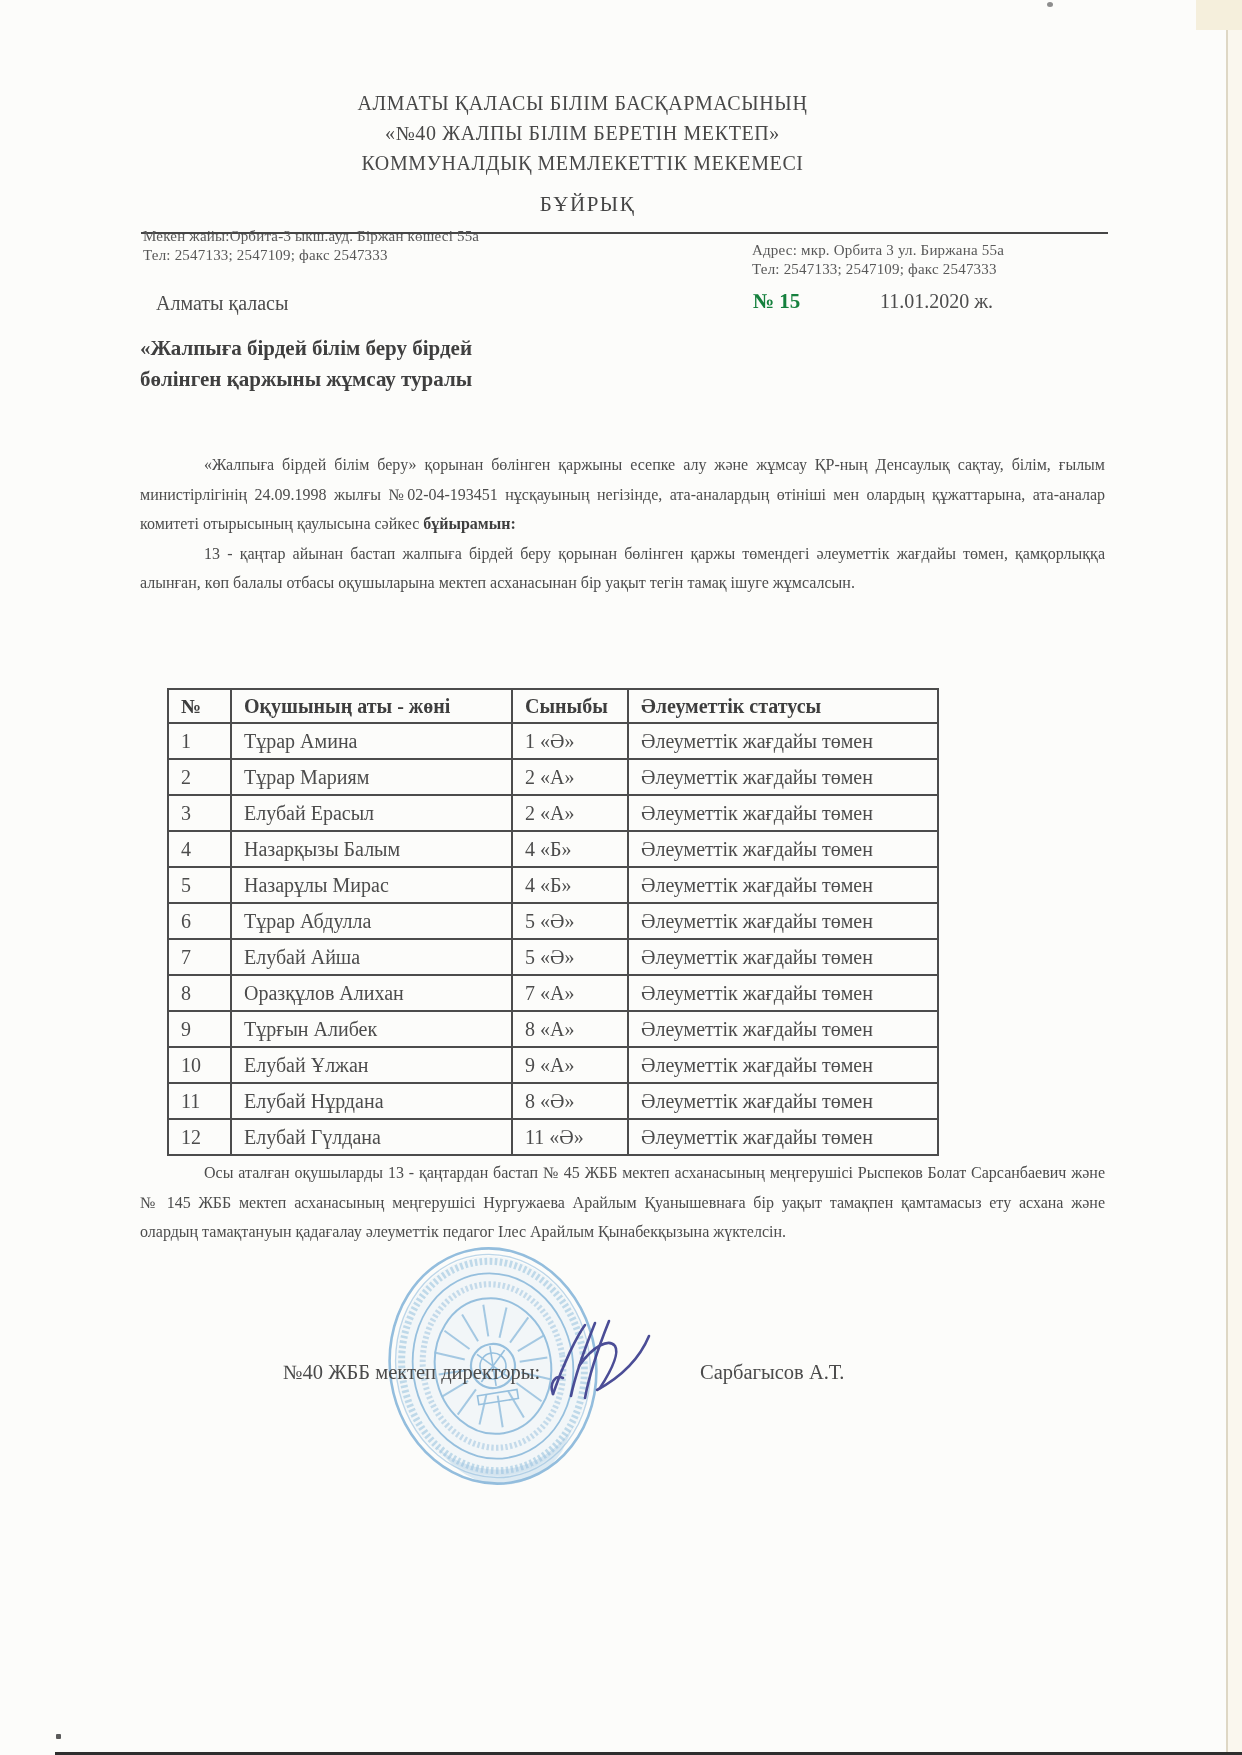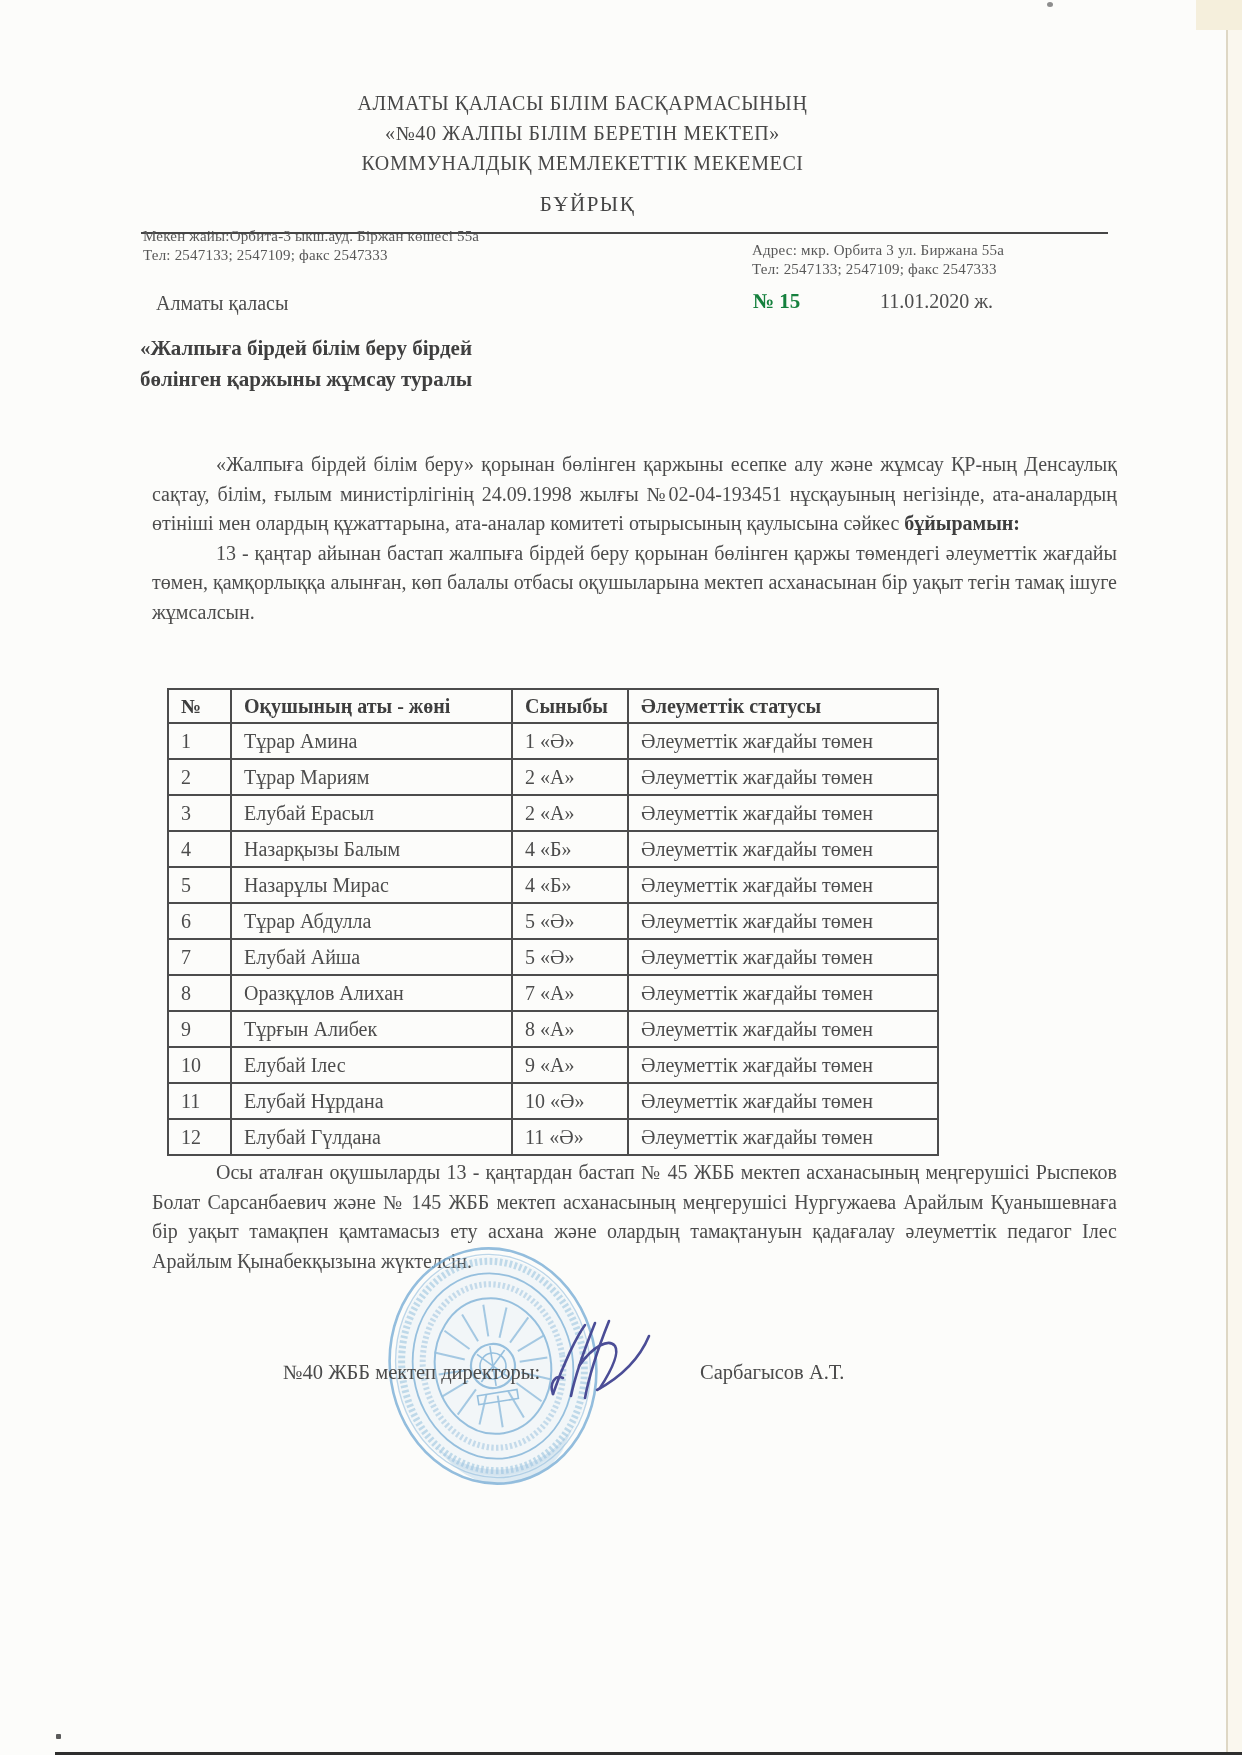--- a/index.html
+++ b/index.html
@@ -29,22 +29,22 @@
   .addr-left{top:227px;left:143px;}
   .addr-right{top:241px;left:752px;}
   .city{top:292px;left:156px;font-size:20px;color:#4c4c4c;}
   .doc-no{top:289px;left:753px;font-size:21px;font-weight:bold;color:#15803d;}
   .doc-date{top:290px;left:880px;font-size:20px;color:#4c4c4c;}
   .subject{
     top:333px;left:140px;width:700px;
     font-size:21px;font-weight:bold;line-height:31px;color:#3f3f3f;
   }
   .bodytext{
-    left:152px;width:965px;
-    font-size:20px;line-height:29.5px;
+    left:140px;width:965px;
+    font-size:16px;line-height:29.5px;
     text-align:justify;color:#4c4c4c;
   }
   .bodytext p{margin:0;text-indent:64px;}
   .para-block{top:450px;}
   .para3{top:1158px;}
   .b{font-weight:bold;color:#3e3e3e;}
   
   .tbl-wrap{top:688px;left:167px;}
   table.students{
     border-collapse:collapse;table-layout:fixed;width:770px;
@@ -175,28 +175,28 @@
             <td>Әлеуметтік жағдайы төмен</td>
           </tr>
           <tr>
             <td>9</td>
             <td>Тұрғын Алибек</td>
             <td>8 «А»</td>
             <td>Әлеуметтік жағдайы төмен</td>
           </tr>
           <tr>
             <td>10</td>
-            <td>Елубай Ілес</td>
+            <td>Елубай Ұлжан</td>
             <td>9 «А»</td>
             <td>Әлеуметтік жағдайы төмен</td>
           </tr>
           <tr>
             <td>11</td>
             <td>Елубай Нұрдана</td>
-            <td>10 «Ә»</td>
+            <td>8 «Ә»</td>
             <td>Әлеуметтік жағдайы төмен</td>
           </tr>
           <tr>
             <td>12</td>
             <td>Елубай Гүлдана</td>
             <td>11 «Ә»</td>
             <td>Әлеуметтік жағдайы төмен</td>
           </tr>
         </tbody>
     </table>

